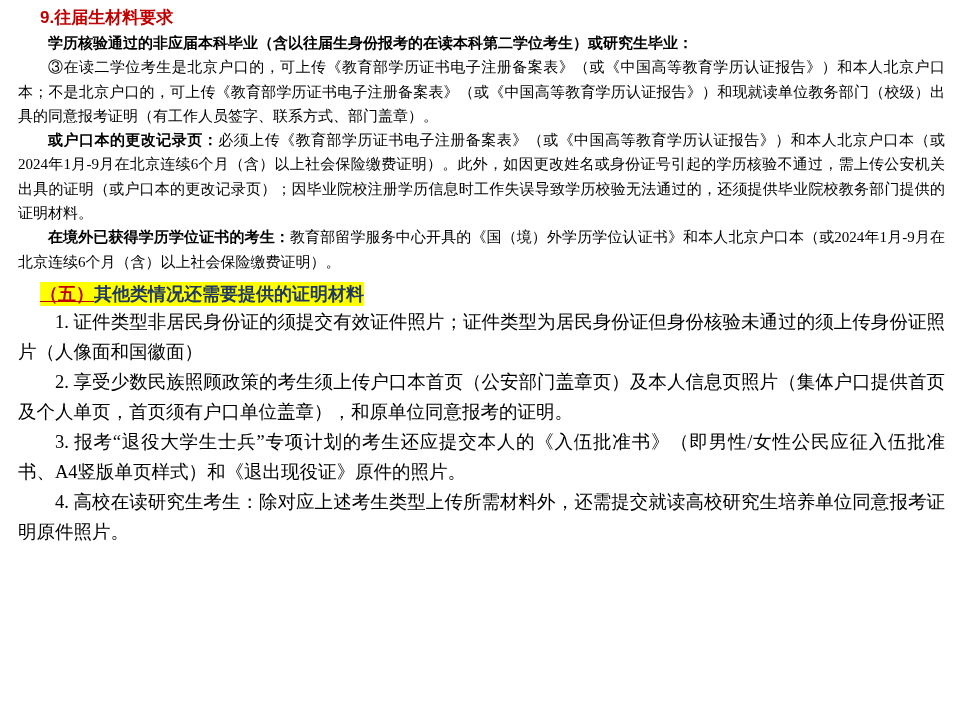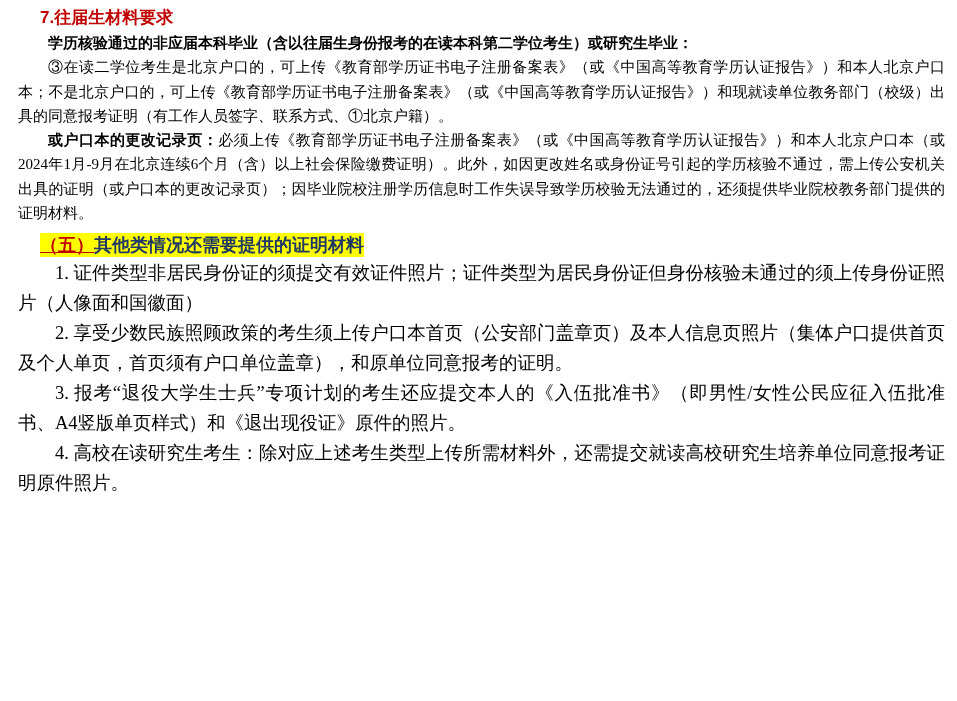--- a/index.html
+++ b/index.html
@@ -68,34 +68,37 @@
     text-justify: inter-ideograph;
     text-indent: 2em;
   }
   .spacer-sm { height: 2px; }
 </style>
 </head>
 <body>
 
 <div class="page">
 
-  <div class="section-heading">7.往届生材料要求</div>
+  <div class="section-heading">9.往届生材料要求</div>
 
   <div class="para">
     <span class="lead">学历核验通过的非应届本科毕业（含以往届生身份报考的在读本科第二学位考生）或研究生毕业：</span>
   </div>
 
 
 
-  <div class="para">③在读二学位考生是北京户口的，可上传《教育部学历证书电子注册备案表》（或《中国高等教育学历认证报告》）和本人北京户口本；不是北京户口的，可上传《教育部学历证书电子注册备案表》（或《中国高等教育学历认证报告》）和现就读单位教务部门（校级）出具的同意报考证明（有工作人员签字、联系方式、①北京户籍）。</div>
+  <div class="para">③在读二学位考生是北京户口的，可上传《教育部学历证书电子注册备案表》（或《中国高等教育学历认证报告》）和本人北京户口本；不是北京户口的，可上传《教育部学历证书电子注册备案表》（或《中国高等教育学历认证报告》）和现就读单位教务部门（校级）出具的同意报考证明（有工作人员签字、联系方式、部门盖章）。</div>
 
   <div class="para">
     <span class="lead">或户口本的更改记录页：</span><span>必须上传《教育部学历证书电子注册备案表》（或《中国高等教育学历认证报告》）和本人北京户口本（或2024年1月-9月在北京连续6个月（含）以上社会保险缴费证明）。此外，如因更改姓名或身份证号引起的学历核验不通过，需上传公安机关出具的证明（或户口本的更改记录页）；因毕业院校注册学历信息时工作失误导致学历校验无法通过的，还须提供毕业院校教务部门提供的证明材料。</span>
   </div>
 
+  <div class="para">
+    <span class="lead">在境外已获得学历学位证书的考生：</span><span>教育部留学服务中心开具的《国（境）外学历学位认证书》和本人北京户口本（或2024年1月-9月在北京连续6个月（含）以上社会保险缴费证明）。</span>
+  </div>
 
   <div class="spacer-sm"></div>
 
   <div class="highlight-heading">
     <span class="hl-paren">（五）</span>
       <span class="hl-rest">其他类情况还需要提供的证明材料</span>
   </div>
 
   <div class="item">1. 证件类型非居民身份证的须提交有效证件照片；证件类型为居民身份证但身份核验未通过的须上传身份证照片（人像面和国徽面）</div>
   <div class="item">2. 享受少数民族照顾政策的考生须上传户口本首页（公安部门盖章页）及本人信息页照片（集体户口提供首页及个人单页，首页须有户口单位盖章），和原单位同意报考的证明。</div>

